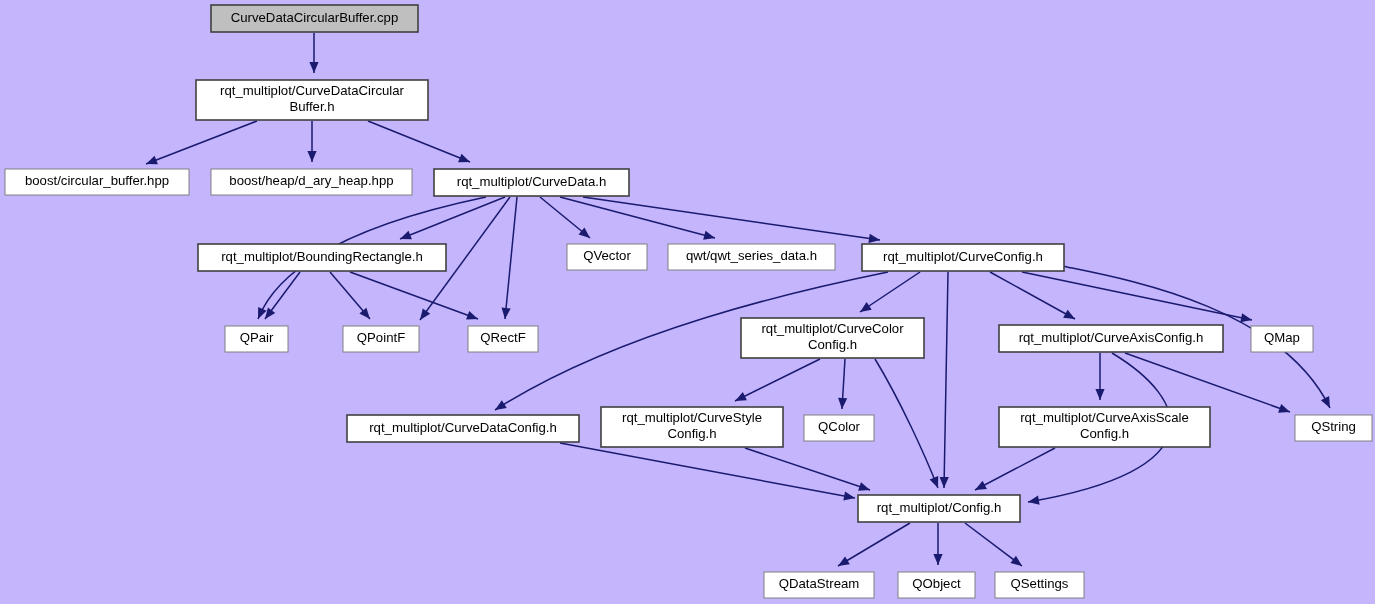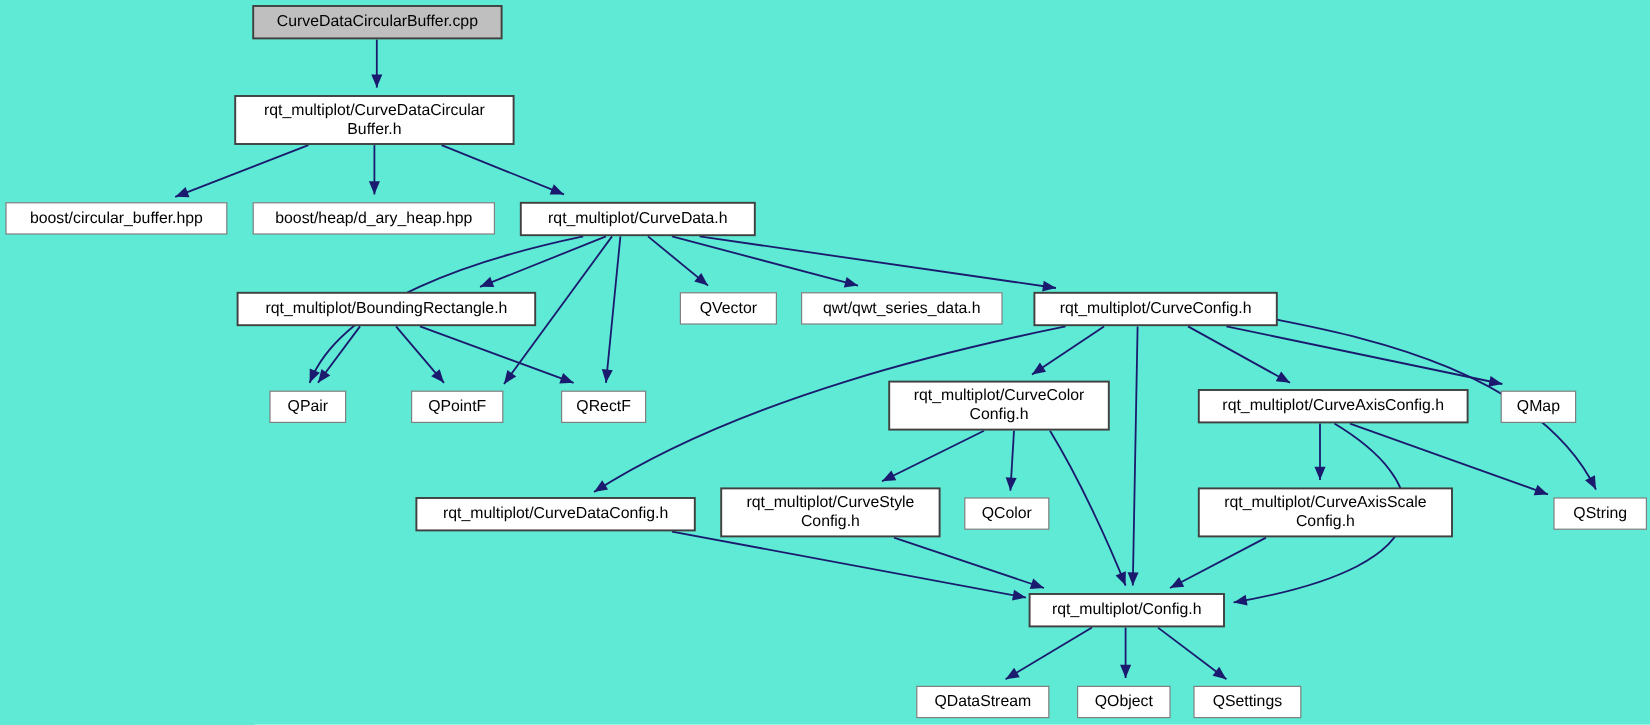--- a/index.html
+++ b/index.html
@@ -4,21 +4,21 @@
 <style>
   html, body {
     margin: 0;
     padding: 0;
     background: #ffffff;
   }
   #graph-root {
     position: relative;
     width: 1375px;
     height: 604px;
-    background: #5eead4;
+    background: #c4b5fd;
     font-family: "Liberation Sans", sans-serif;
     overflow: hidden;
   }
   svg.graph-canvas {
     position: absolute;
     left: 0;
     top: 0;
     width: 1375px;
     height: 604px;
   }

